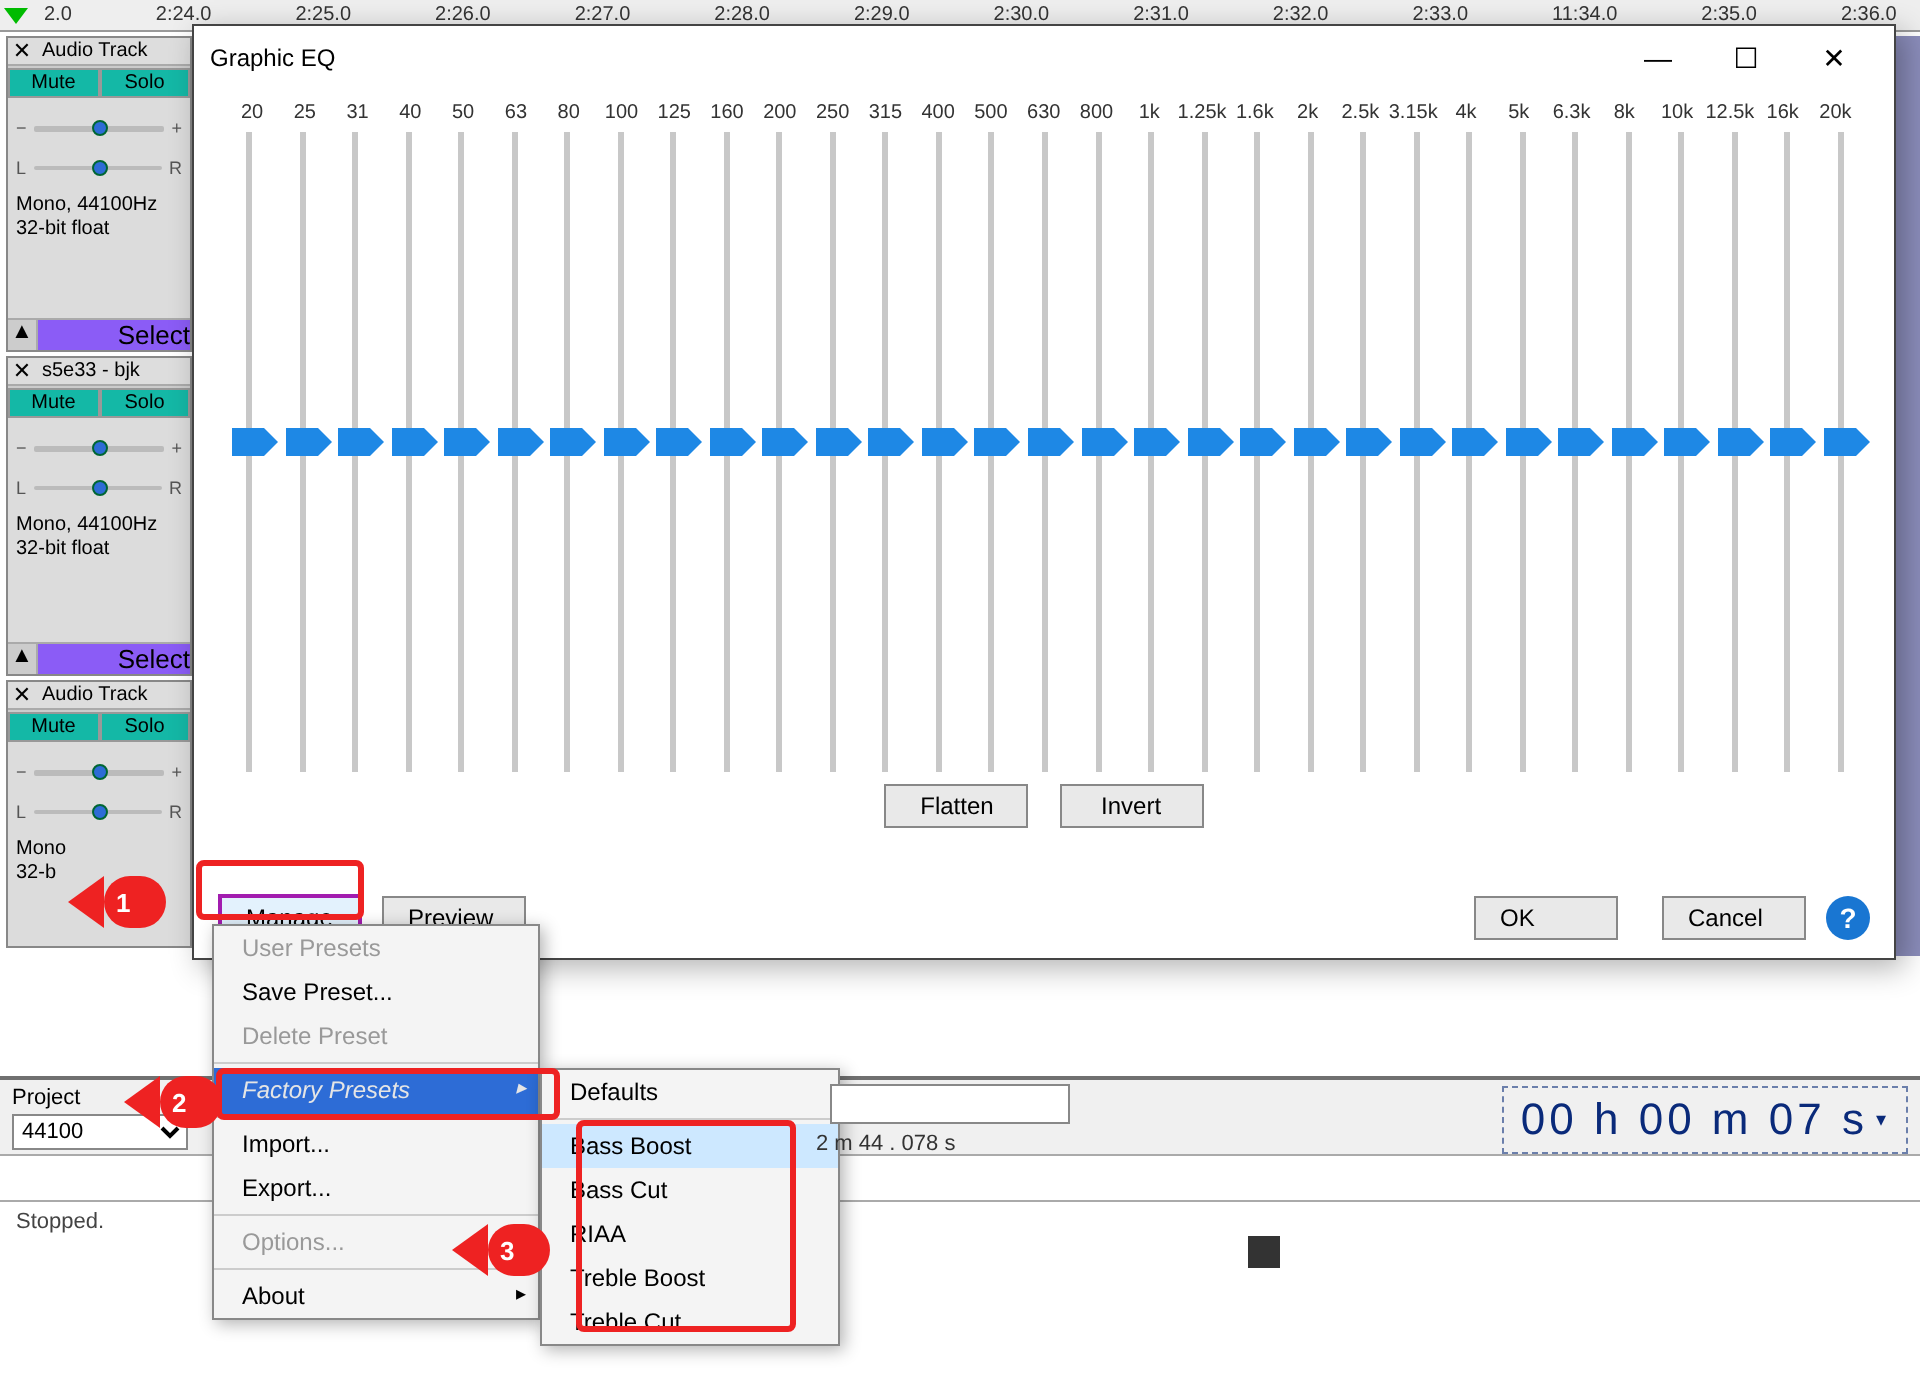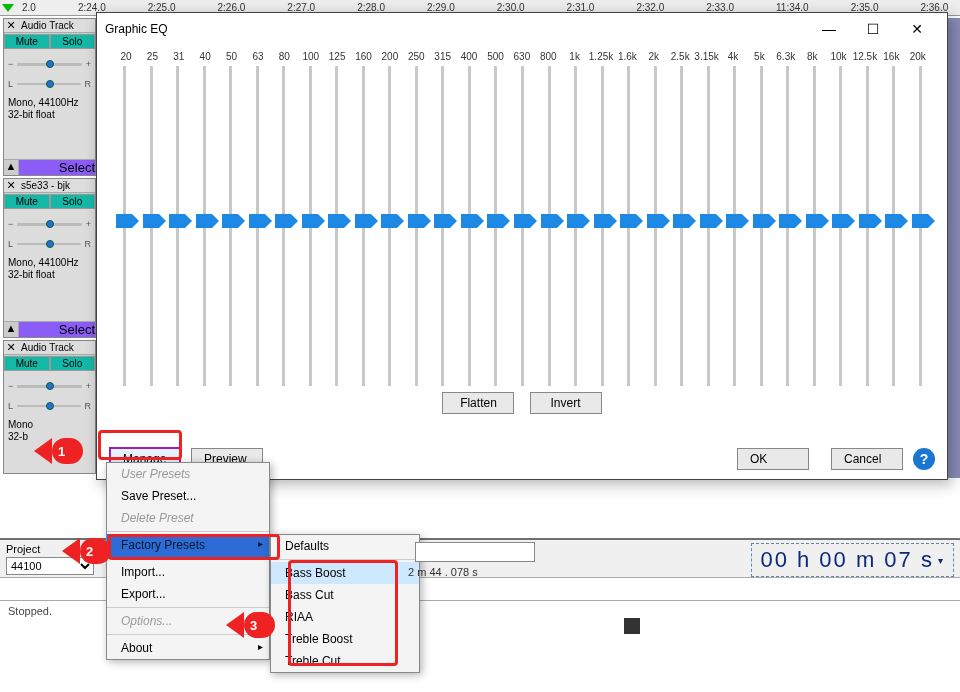--- a/index.html
+++ b/index.html
@@ -64,24 +64,24 @@
 
 .dlg-bottom { position: absolute; left: 0; right: 0; bottom: 8px; padding: 0 12px; display: flex; align-items: center; }
 .dlg-bottom .right { margin-left: auto; display: flex; gap: 10px; align-items: center; }
 .help { width: 22px; height: 22px; border-radius: 50%; background: #1976d2; color: #fff; display: inline-flex; align-items: center; justify-content: center; font-weight: bold; font-size: 14px; }
 
 .btn-manage { border: 2px solid #a21caf; background: #e3f2fd; }
 
 
 .menu { position: absolute; background: #f4f4f4; border: 1px solid #888; box-shadow: 2px 2px 8px rgba(0,0,0,0.3); font-size: 12px; }
 .menu .mi { padding: 4px 20px 4px 14px; cursor: pointer; position: relative; white-space: nowrap; }
-.menu .mi.disabled { color: #999; font-style: italic; }
+.menu .mi.disabled { color: #999; }
 .menu .mi.sep-after { border-bottom: 1px solid #ccc; margin-bottom: 2px; padding-bottom: 6px; }
 .menu .mi.sub::after { content: "▸"; position: absolute; right: 6px; font-size: 10px; }
-.menu .mi.hl { background: #2d6cd6; color: #0f172a; }
+.menu .mi.hl { background: #2d6cd6; color: #e5e5e5; font-style: italic; }
 #menu-main { left: 106px; top: 462px; width: 164px; }
 #menu-sub { left: 270px; top: 534px; width: 150px; }
 .menu .mi.selected { background: #cde8ff; }
 
 
 .redbox { position: absolute; border: 3px solid #ee2222; border-radius: 4px; pointer-events: none; }
 #rb-manage { left: 98px; top: 430px; width: 84px; height: 30px; }
 #rb-factory { left: 108px; top: 534px; width: 172px; height: 26px; }
 #rb-presets { left: 288px; top: 560px; width: 110px; height: 106px; }
 .badge { position: absolute; background: #ee2222; color: #fff; font-weight: bold; font-size: 13px; height: 26px; border-radius: 13px; display: flex; align-items: center; }

